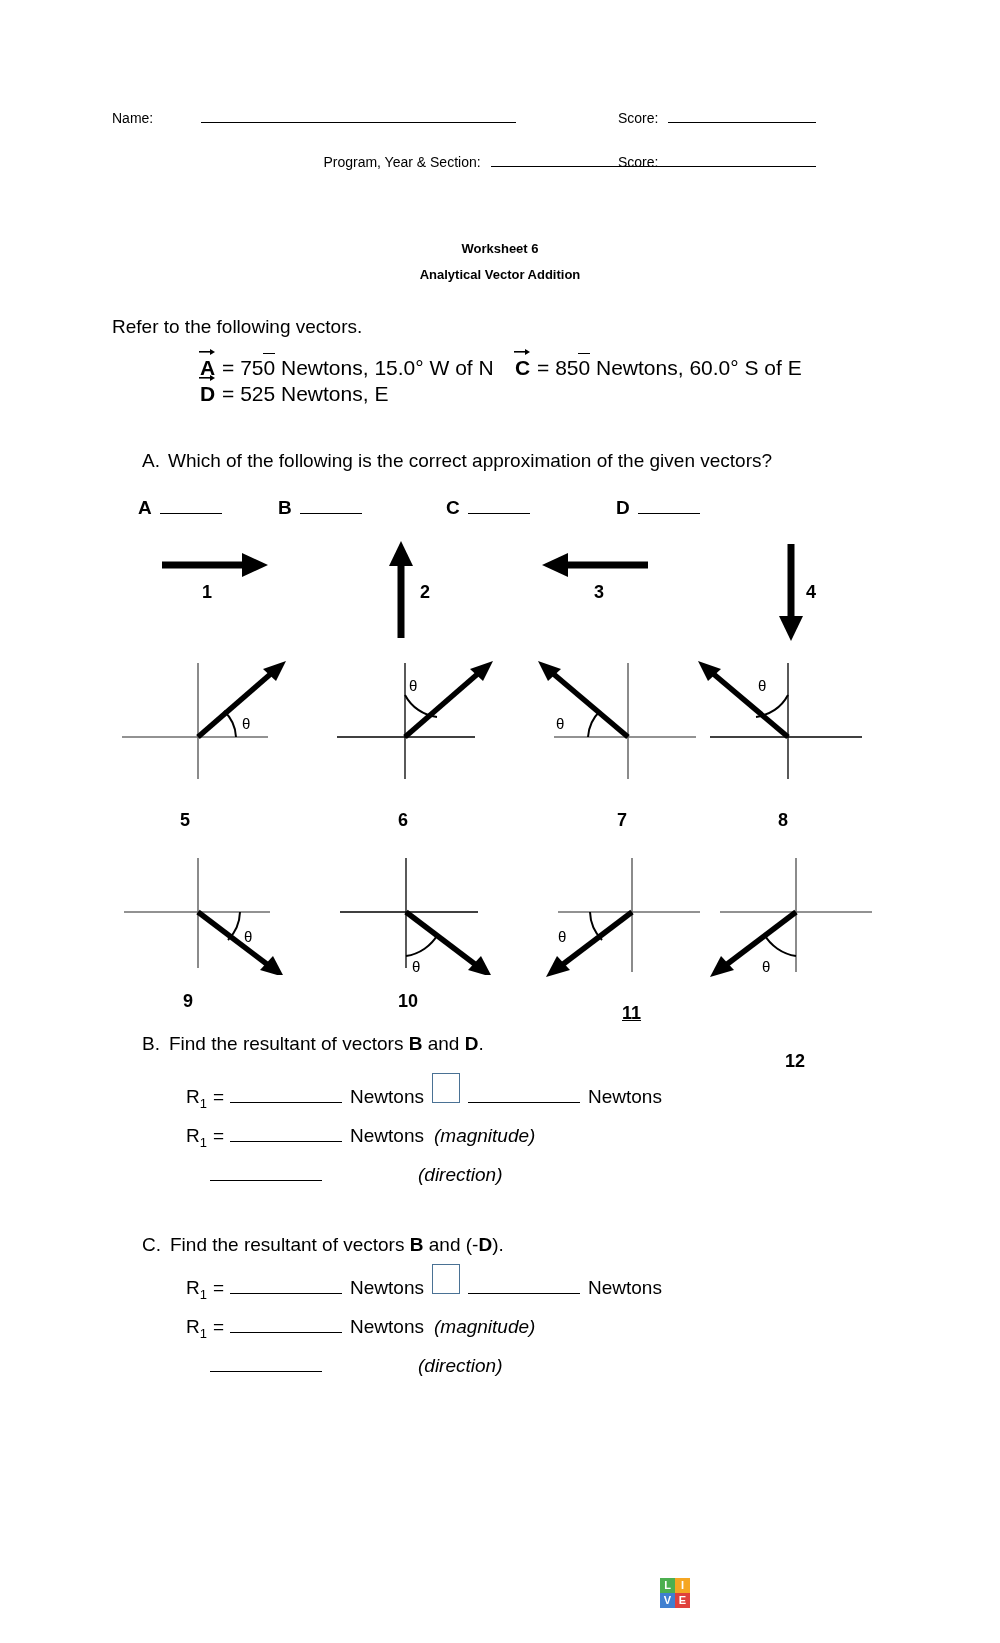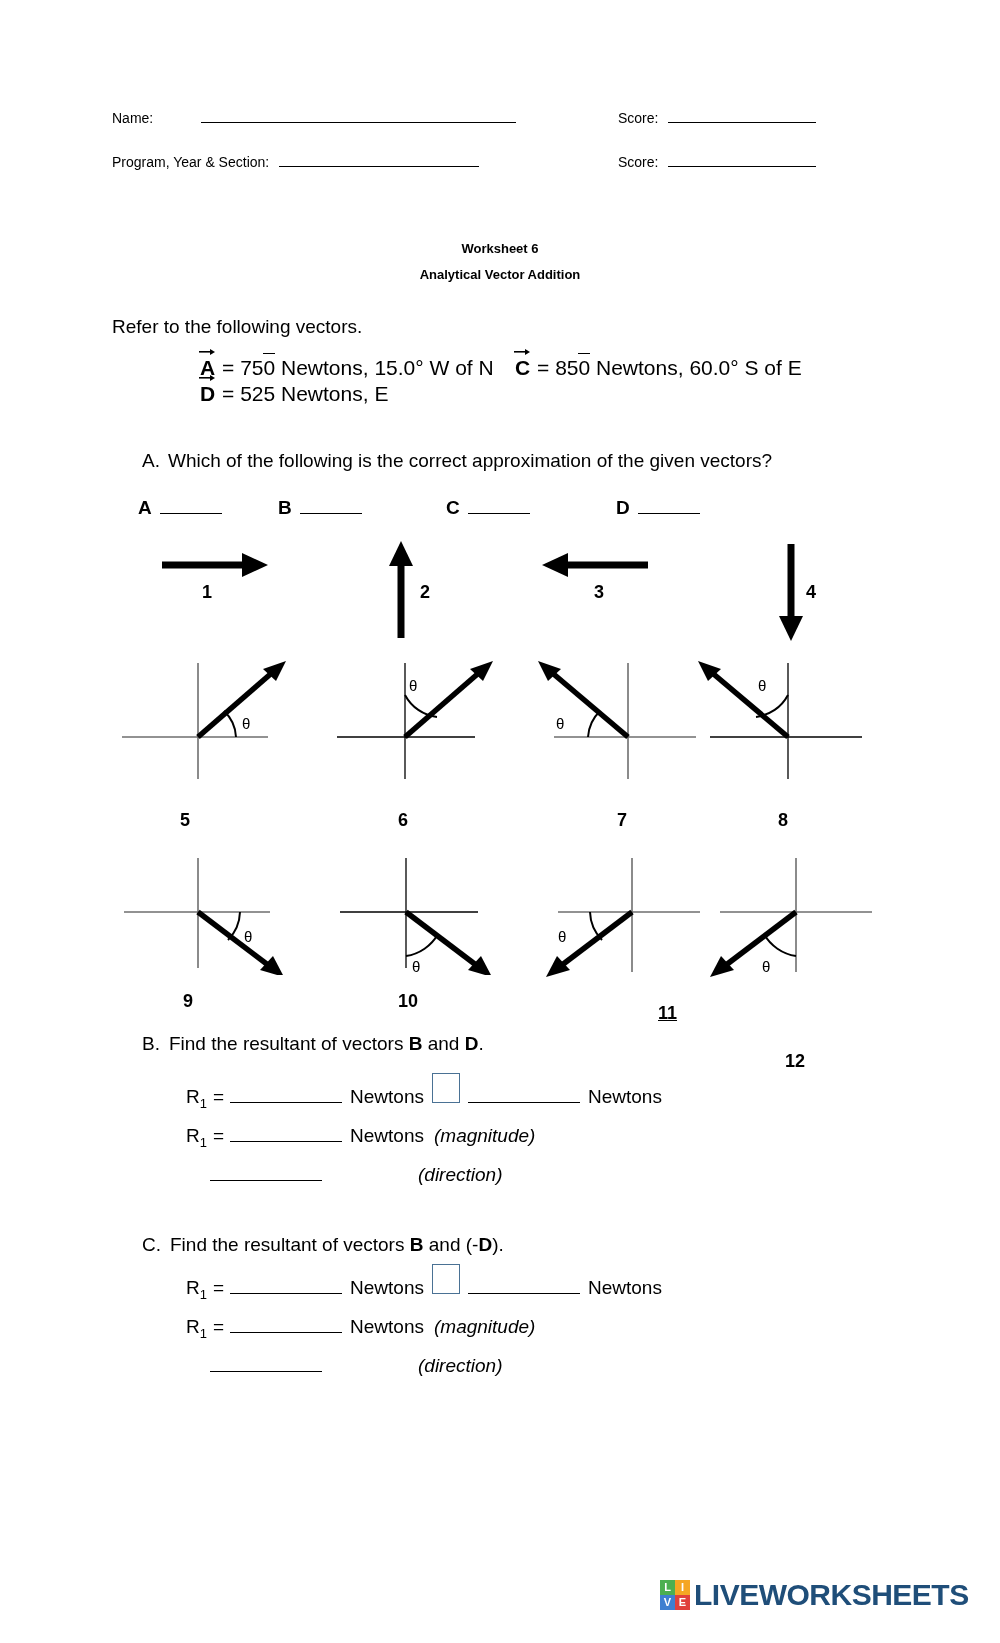--- a/index.html
+++ b/index.html
@@ -25,21 +25,21 @@
   
   .hdr-row {
     position: absolute;
     left: 112px;
     width: 790px;
     display: flex;
     align-items: baseline;
     font-size: 14px;
   }
   .hdr-row.r1 { top: 110px; }
-  .hdr-row.r2 { top: 154px; }
+  .hdr-row.r2 { top: 154px; justify-content: center; }
   .blank-line {
     display: inline-block;
     border-bottom: 1.6px solid #000;
     height: 1px;
   }
 
   .hdr-left { display: flex; align-items: baseline; }
   .hdr-right { display: flex; align-items: baseline; position: absolute; left: 506px; }
 
   
@@ -394,21 +394,21 @@
   <div class="axisbox" style="left:532px; top:850px;">
     <svg width="175" height="130" viewBox="0 0 175 130">
       <line x1="26" y1="62" x2="168" y2="62" stroke="#6e6e6e" stroke-width="1.6"></line>
       <line x1="100" y1="8" x2="100" y2="122" stroke="#6e6e6e" stroke-width="1.6"></line>
       <line x1="100" y1="62" x2="26" y2="118" stroke="#000" stroke-width="5.5"></line>
       <polygon points="14,127 38,120 25,106" fill="#000"></polygon>
       <path d="M 58 62 A 42 42 0 0 0 70 90" fill="none" stroke="#000" stroke-width="2"></path>
     </svg>
     <span style="position:absolute; left:26px; top:78px; font-size:15px;">θ</span>
   </div>
-  <span class="dia-lbl" style="left:658px; top:1003px;text-decoration:underline;">11</span>
+  <span class="dia-lbl" style="left:622px; top:1003px;text-decoration:underline;">11</span>
 
   <div class="axisbox" style="left:700px; top:850px;">
     <svg width="180" height="130" viewBox="0 0 180 130">
       <line x1="20" y1="62" x2="172" y2="62" stroke="#6e6e6e" stroke-width="1.6"></line>
       <line x1="96" y1="8" x2="96" y2="122" stroke="#6e6e6e" stroke-width="1.6"></line>
       <line x1="96" y1="62" x2="22" y2="118" stroke="#000" stroke-width="5.5"></line>
       <polygon points="10,127 34,120 21,106" fill="#000"></polygon>
       <path d="M 96 106 A 44 44 0 0 1 64 84" fill="none" stroke="#000" stroke-width="2"></path>
     </svg>
     <span style="position:absolute; left:62px; top:108px; font-size:15px;">θ</span>
@@ -475,16 +475,15 @@
     </div>
   </div>
 
   <div class="logo">
     <div class="logo-blocks">
       <span class="lb" style="background:#4caf50;">L</span>
       <span class="lb" style="background:#f5a623;">I</span>
       <span class="lb" style="background:#3f7fd0;">V</span>
       <span class="lb" style="background:#e0403c;">E</span>
     </div>
-    <span class="logo-text">LIVEWORKSHEETS</span>
   </div>
 
 </div>
 
 </body></html>

